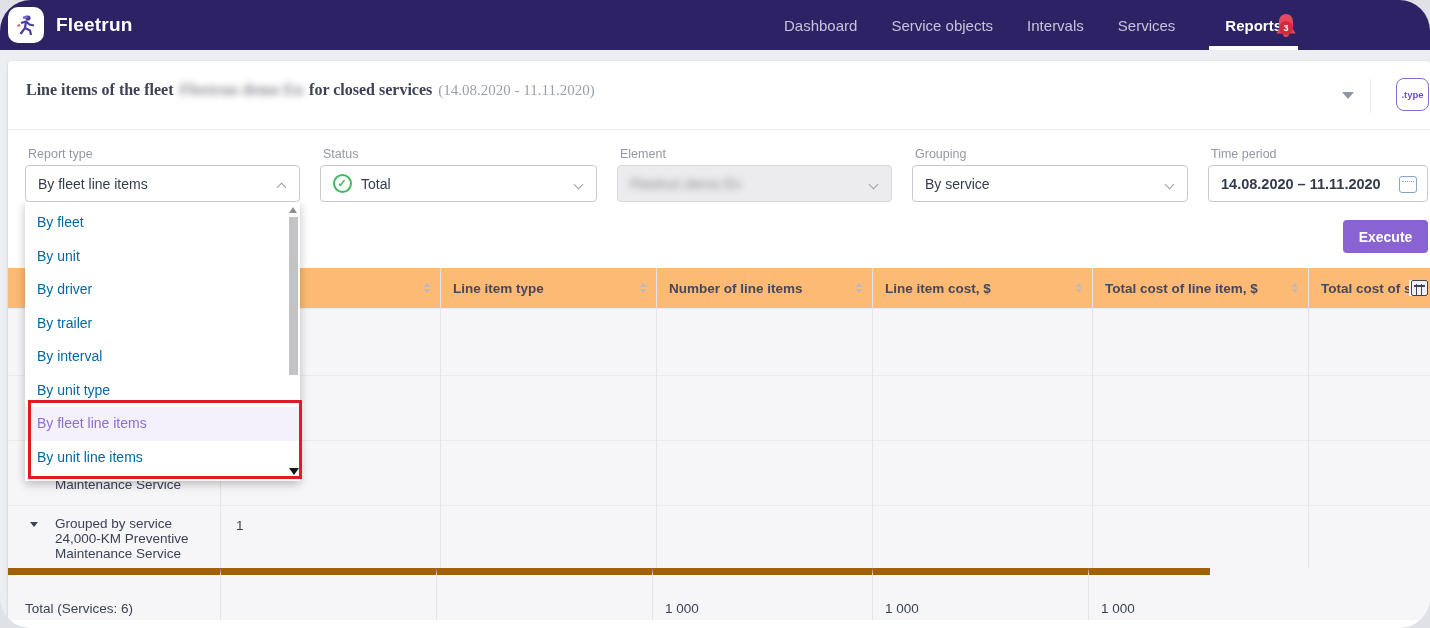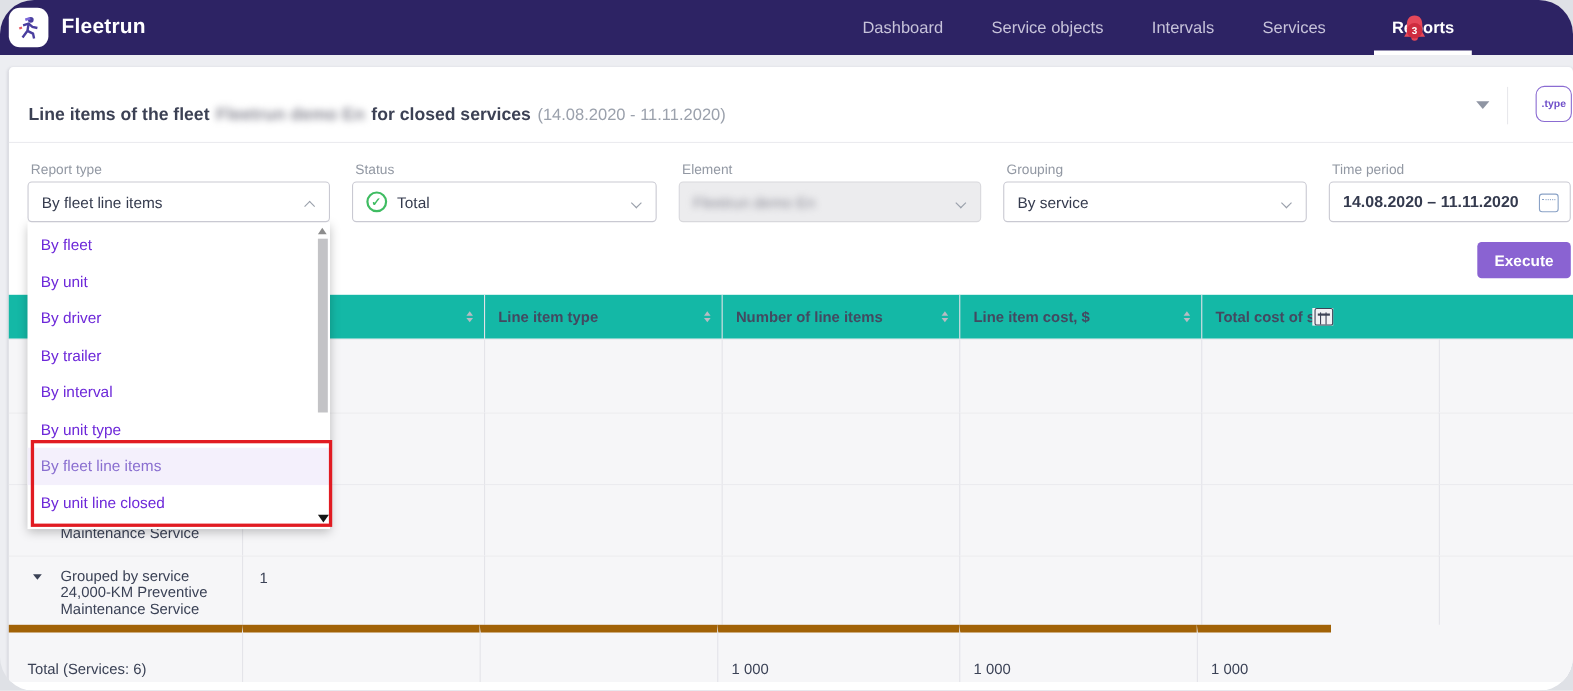--- a/index.html
+++ b/index.html
@@ -3,31 +3,31 @@
 <meta charset="utf-8">
 <style>
   * { margin:0; padding:0; box-sizing:border-box; }
   body { font-family:"Liberation Sans", sans-serif; background:#dfe1e6; }
   .app { position:relative; width:1430px; height:628px; background:#edeef2; overflow:hidden; font-family:"Liberation Sans", sans-serif;border-radius:31px; }
 
   
   .topbar { position:absolute; left:0; top:0; right:0; height:50px; background:#2d2364; z-index:50; }
   .logo-box { position:absolute; left:8px; top:7px; width:36px; height:36px; background:#fff; border-radius:10px; display:flex; align-items:center; justify-content:center; }
   .brand { position:absolute; left:56px; top:0; height:50px; line-height:50px; color:#fff; font-size:19px; font-weight:bold; letter-spacing:.2px; }
-  .nav { position:absolute; left:784px; top:0; height:50px; display:flex; gap:44px; align-items:stretch; }
+  .nav { position:absolute; left:784px; top:0; height:50px; display:flex; gap:34px; align-items:stretch; }
   .nav-item { display:flex; align-items:center; color:#c7c3da; font-size:15px; cursor:pointer; }
   .nav-item.active { color:#fff; font-weight:bold; padding:0 16px; box-shadow:inset 0 -4px 0 #fff; }
   .bell-wrap { position:absolute; left:1274px; top:12px; width:24px; height:28px; cursor:pointer; }
   .bell-badge { position:absolute; left:50%; top:9px; transform:translateX(-50%); width:14px; height:14px; border-radius:50%; background:#cf2c3f; color:#fff; font-size:9px; font-weight:bold; text-align:center; line-height:14px; }
 
   
   .card { position:absolute; left:8px; right:0; top:61px; bottom:0; background:#fff; border-radius:4px 4px 0 0; box-shadow:0 1px 3px rgba(30,30,60,.18); }
 
   .titlebar { position:absolute; left:0; right:0; top:0; height:69px; border-bottom:1px solid #ebebef; }
-  .title { position:absolute; left:18px; top:35px; font-size:16px; font-weight:bold; color:#3c4154; white-space:nowrap; }
+  .title { position:absolute; left:18px; top:20px; font-size:16px; font-weight:bold; color:#3c4154; white-space:nowrap;font-family:Liberation Serif, serif; }
   .blurred { filter:blur(3.5px); color:#8a8a95; margin:0 6px; }
   .date-range { color:#9ba1ac; font-weight:normal; font-size:15px; margin-left:6px; }
   .collapse-chev { position:absolute; left:1334px; top:31px; width:0; height:0; border-left:6px solid transparent; border-right:6px solid transparent; border-top:7px solid #8f95a3; cursor:pointer; }
   .title-divider { position:absolute; left:1362px; top:18px; width:1px; height:34px; background:#e8e8ec; }
   .xlsx-btn { position:absolute; left:1388px; top:17px; width:33px; height:33px; border:1.5px solid #8b6cd2; border-radius:8px; color:#6f4fc9; font-size:9.5px; font-weight:bold; display:flex; align-items:center; justify-content:center; background:#fff; cursor:pointer; }
 
   
   .f-label { position:absolute; top:86px; font-size:12.5px; color:#9298a3; }
   .field { position:absolute; top:104px; height:37px; background:#fff; border:1px solid #c9c9d2; border-radius:4px; display:flex; align-items:center; font-size:14px; color:#353b4e; padding:0 34px 0 12px; }
   .field.disabled { background:#ececee; border-color:#d8d8dc; }
@@ -38,21 +38,21 @@
   .bold-val { font-weight:bold; font-size:14.5px; color:#343a4e; }
 
   .cal-icon { position:absolute; right:10px; top:10px; width:18px; height:17px; border:1.6px solid #8aa2c6; border-radius:3px; }
   .cal-icon:before { content:""; position:absolute; left:2px; right:2px; top:4px; border-top:1.8px dotted #8aa2c6; }
 
   .execute-btn { position:absolute; left:1335px; top:159px; width:85px; height:33px; background:#8a63d2; border:none; border-radius:4px; color:#fff; font-size:14px; font-weight:bold; cursor:pointer; font-family:"Liberation Sans", sans-serif; }
 
   
   .rtable { position:absolute; left:0; right:0; top:207px; }
   .trow, .thead { display:flex; width:1422px; }
-  .thead { height:40px; background:#14b8a6; }
+  .thead { height:40px; background:#fdba74; }
   .th { display:flex; align-items:center; justify-content:space-between; padding:0 10px 0 12px; font-size:13.5px; font-weight:bold; color:#434960; border-left:1px solid #e2e2e7; overflow:hidden; white-space:nowrap; position:relative; }
   .th:first-child { border-left:none; }
   .sort-ic { display:inline-flex; flex-direction:column; gap:2px; flex:none; margin-left:6px; }
   .sort-ic i { display:block; width:0; height:0; border-left:3.5px solid transparent; border-right:3.5px solid transparent; }
   .sort-ic .s-up { border-bottom:4px solid #b8bbc3; }
   .sort-ic .s-dn { border-top:4px solid #b8bbc3; }
   .grid-icon { position:absolute; right:2px; top:12px; width:19px; height:16px; background:#f1f1f4; padding-left:2px; }
   .grid-icon b { display:block; width:17px; height:16px; border:1.7px solid #3e4356; border-radius:2px; position:relative; }
   .grid-icon b:before { content:""; position:absolute; left:3.8px; top:2.6px; bottom:0; width:1.6px; background:#3e4356; }
   .grid-icon b:after { content:""; position:absolute; left:8.8px; top:2.6px; bottom:0; width:1.6px; background:#3e4356; }
@@ -66,21 +66,21 @@
   .total-row .td { border-top:7px solid #a16207; padding-top:26px; }
   .td.indent { padding-left:47px; }
   .td.bottom-text { padding-top:36px; }
   .td.count-cell { padding-left:15px; }
   .expand-arrow { position:absolute; left:22px; top:16px; width:0; height:0; border-left:4.5px solid transparent; border-right:4.5px solid transparent; border-top:5.5px solid #3b4256; cursor:pointer; }
   .total-c1 { padding-left:17px !important; }
 
   
   .dd-select { position:absolute; left:17px; top:104px; width:275px; height:37px; background:#fff; border:1px solid #c9c9d2; border-radius:4px; display:flex; align-items:center; padding-left:12px; font-size:14px; color:#353b4e; z-index:30; cursor:pointer; }
   .dd-panel { position:absolute; left:17px; top:141px; width:275px; height:279px; background:#fff; box-shadow:0 3px 9px rgba(0,0,0,.25); z-index:25; padding-top:4px; }
-  .dd-item { height:33.5px; line-height:33.5px; padding-left:12px; font-size:14px; color:#6d28d9; cursor:pointer; }
+  .dd-item { height:33.5px; line-height:33.5px; padding-left:12px; font-size:14px; color:#0369a1; cursor:pointer; }
   .dd-item.selected { background:#f4f0fc; color:#8a6fd0; }
   .dd-scroll { position:absolute; right:0; top:0; bottom:0; width:13px; }
   .dd-scroll .arr-up { position:absolute; top:5px; left:2px; width:0; height:0; border-left:4.5px solid transparent; border-right:4.5px solid transparent; border-bottom:6px solid #8d8d8d; cursor:pointer; }
   .dd-scroll .thumb { position:absolute; top:15px; right:2px; width:9px; height:158px; background:#c3c3c6; cursor:pointer; }
   .dd-scroll .arr-dn { position:absolute; bottom:6px; left:2px; width:0; height:0; border-left:5px solid transparent; border-right:5px solid transparent; border-top:7px solid #161616; cursor:pointer; }
 
   .red-box { position:absolute; left:20px; top:339px; width:274px; height:79px; border:3px solid #e11b22; z-index:40; pointer-events:none; }
 </style>
 </head>
 <body>
@@ -182,20 +182,27 @@
               <i class="s-dn"></i>
             </span>
         </div>
         <div class="th" style="width:220px">
           <span>Line item cost, $</span>
           <span class="sort-ic">
               <i class="s-up"></i>
               <i class="s-dn"></i>
             </span>
         </div>
+        <div class="th" style="width:216px">
+          <span>Total cost of line item, $</span>
+          <span class="sort-ic">
+              <i class="s-up"></i>
+              <i class="s-dn"></i>
+            </span>
+        </div>
         <div class="th" style="width:122px">
           <span>Total cost of s</span>
           <span class="grid-icon">
               <b>
                 <i></i>
               </b>
             </span>
         </div>
       </div>
 
@@ -253,21 +260,21 @@
       <span class="chev up"></span>
     </div>
     <div class="dd-panel">
       <div class="dd-item">By fleet</div>
       <div class="dd-item">By unit</div>
       <div class="dd-item">By driver</div>
       <div class="dd-item">By trailer</div>
       <div class="dd-item">By interval</div>
       <div class="dd-item">By unit type</div>
       <div class="dd-item selected">By fleet line items</div>
-      <div class="dd-item">By unit line closed</div>
+      <div class="dd-item">By unit line items</div>
       <div class="dd-scroll">
         <span class="arr-up"></span>
         <span class="thumb"></span>
         <span class="arr-dn"></span>
       </div>
     </div>
     <div class="red-box"></div>
 
   </div>
 </div>

